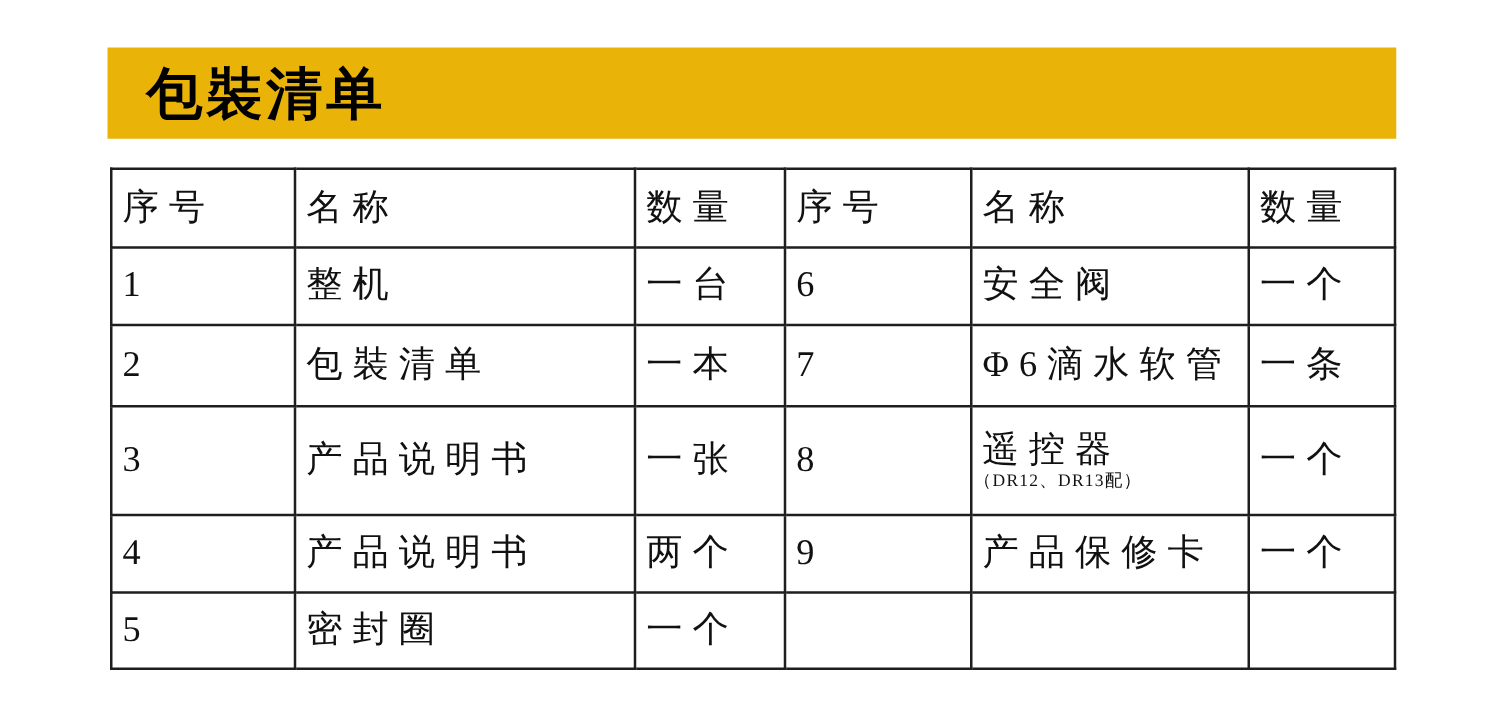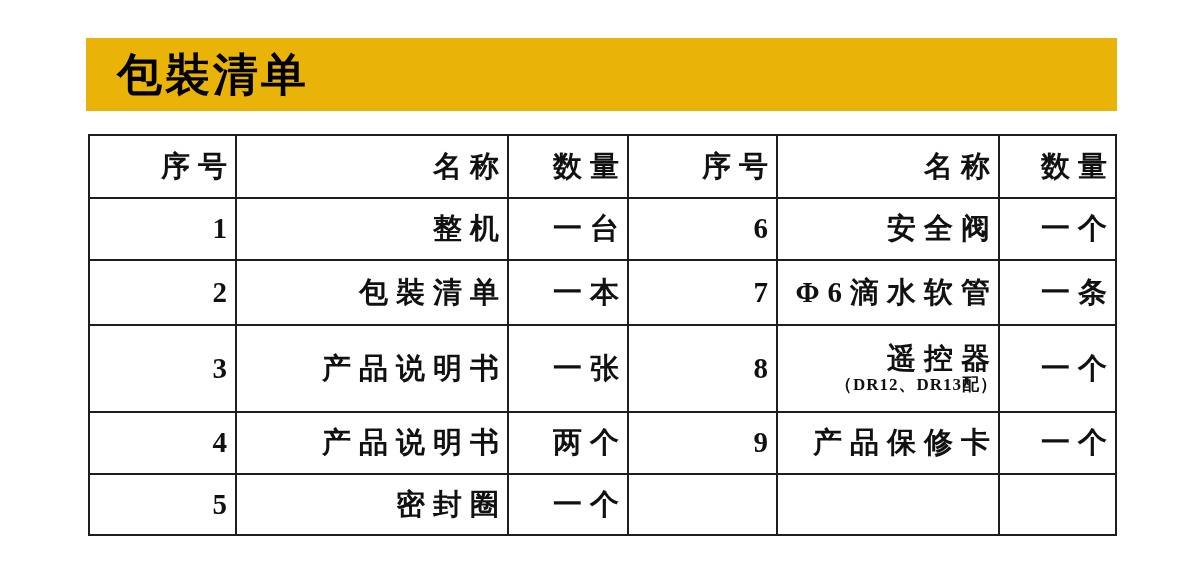--- a/index.html
+++ b/index.html
@@ -39,40 +39,40 @@
   table.packing {
     position: absolute;
     left: 88px;
     top: 134px;
     width: 1027px;
     border-collapse: collapse;
     table-layout: fixed;
   }
   table.packing td, table.packing th {
     border: 2px solid #1e1e1e;
-    text-align: right;
+    text-align: left;
     vertical-align: middle;
-    font-weight: bold;
+    font-weight: normal;
     font-size: 29px;
     letter-spacing: 8px;
     text-indent: 8px;
     line-height: 1.15;
     padding: 0;
     overflow: hidden;
   }
   tr.hdr    { height: 63px; }
   tr.row-1  { height: 62px; }
   tr.row-2  { height: 65px; }
   tr.row-3  { height: 87px; }
   tr.row-4  { height: 62px; }
   tr.row-5  { height: 61px; }
   .nm     { display: block; }
   .nm-sub {
     display: block;
-    font-size: 17px;
+    font-size: 14px;
     letter-spacing: 1px;
     text-indent: 1px;
     line-height: 1.1;
     margin-top: 1px;
   }
 </style>
 </head>
 <body>
 
 <div class="page">

